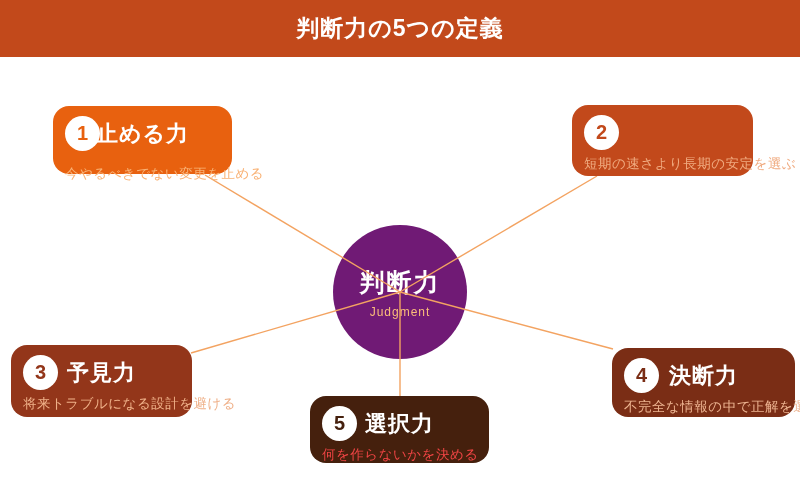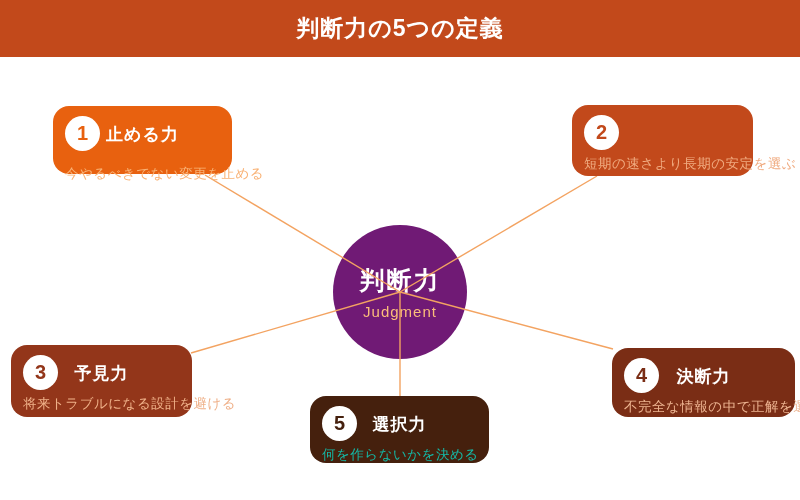--- a/index.html
+++ b/index.html
@@ -20,41 +20,41 @@
     color: #ffffff; font-size: 23px; font-weight: bold; letter-spacing: 1px;
   }
 
   .center-circle {
     position: absolute; left: 333px; top: 225px;
     width: 134px; height: 134px; border-radius: 50%;
     display: flex; flex-direction: column; align-items: center; justify-content: center;
     z-index: 1;
   }
   .center-title { color: #ffffff; font-size: 25px; font-weight: bold; letter-spacing: 2px; }
-  .center-subtitle { font-size: 15px; margin-top: 6px; letter-spacing: 1px; }
+  .center-subtitle { font-size: 12px; margin-top: 6px; letter-spacing: 1px; }
 
   svg.connectors { position: absolute; left: 0; top: 0; z-index: 2; pointer-events: none; }
 
   .node {
     position: absolute; border-radius: 16px; z-index: 3;
     padding: 9px 12px 8px 12px;
   }
   .node-head {
     position: relative; height: 38px;
     display: flex; align-items: center; justify-content: center;
   }
   .badge {
     position: absolute; left: 0; top: 1px;
     width: 35px; height: 35px; border-radius: 50%;
     background: #ffffff;
     display: flex; align-items: center; justify-content: center;
     font-size: 20px; font-weight: bold;
   }
   .node-title {
-    color: #ffffff; font-size: 17px; font-weight: bold; letter-spacing: 1px;
+    color: #ffffff; font-size: 22px; font-weight: bold; letter-spacing: 1px;
   }
   .node-desc {
     margin-top: 3px; text-align: center; white-space: nowrap;
     font-size: 13.5px; letter-spacing: 0.5px;
   }
 
   
   .node-1 { left: 53px;  top: 106px; width: 179px; height: 68px; }
   .node-2 { left: 572px; top: 105px; width: 181px; height: 71px; }
   .node-3 { left: 11px;  top: 345px; width: 181px; height: 72px; }
@@ -112,16 +112,16 @@
       <div class="node-title">決断力</div>
     </div>
     <div class="node-desc" style="color: rgb(237, 180, 145);">不完全な情報の中で正解を選ぶ</div>
   </div>
 
   <div class="node node-5" style="background: rgb(69, 32, 13);">
     <div class="node-head">
       <div class="badge" style="color: rgb(69, 32, 13);">5</div>
       <div class="node-title">選択力</div>
     </div>
-    <div class="node-desc" style="color: #14b8a6;">何を作らないかを決める</div>
+    <div class="node-desc" style="color: #ef4444;">何を作らないかを決める</div>
   </div>
 
 </div>
 
 </body></html>

